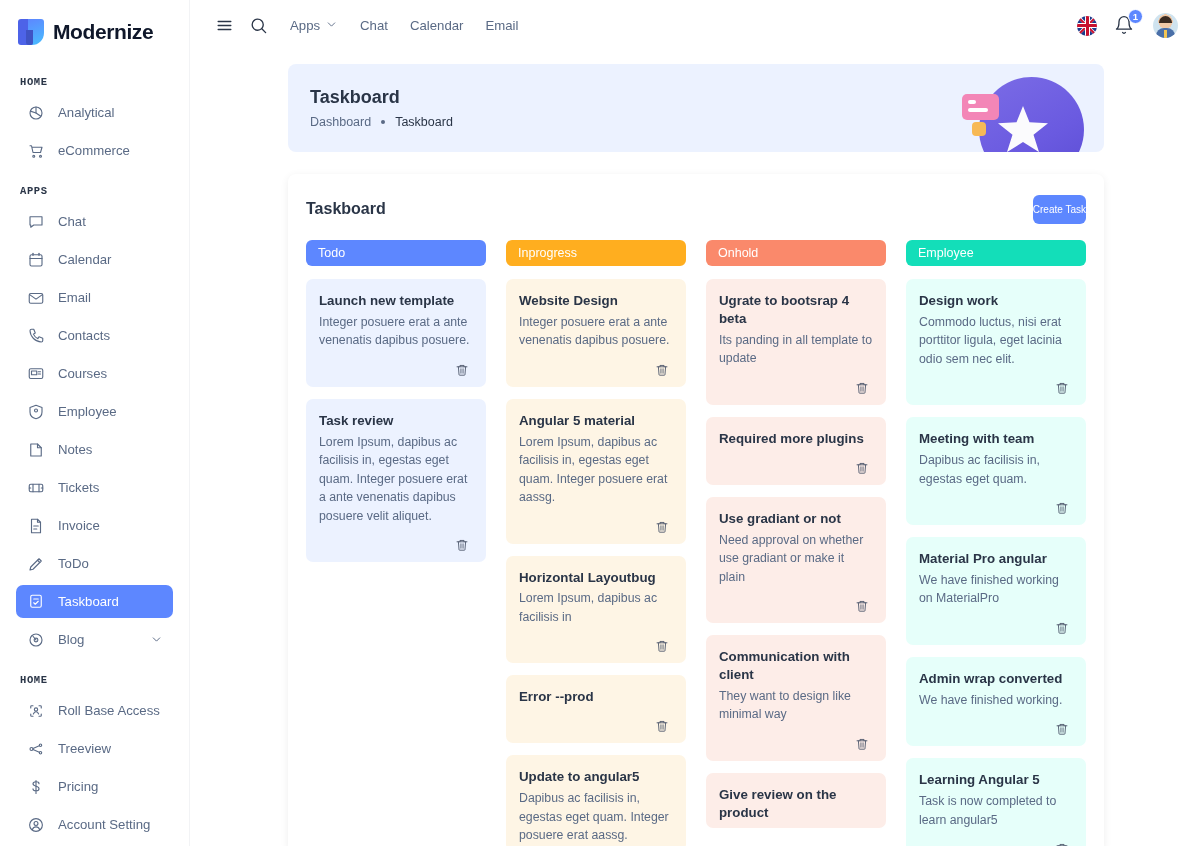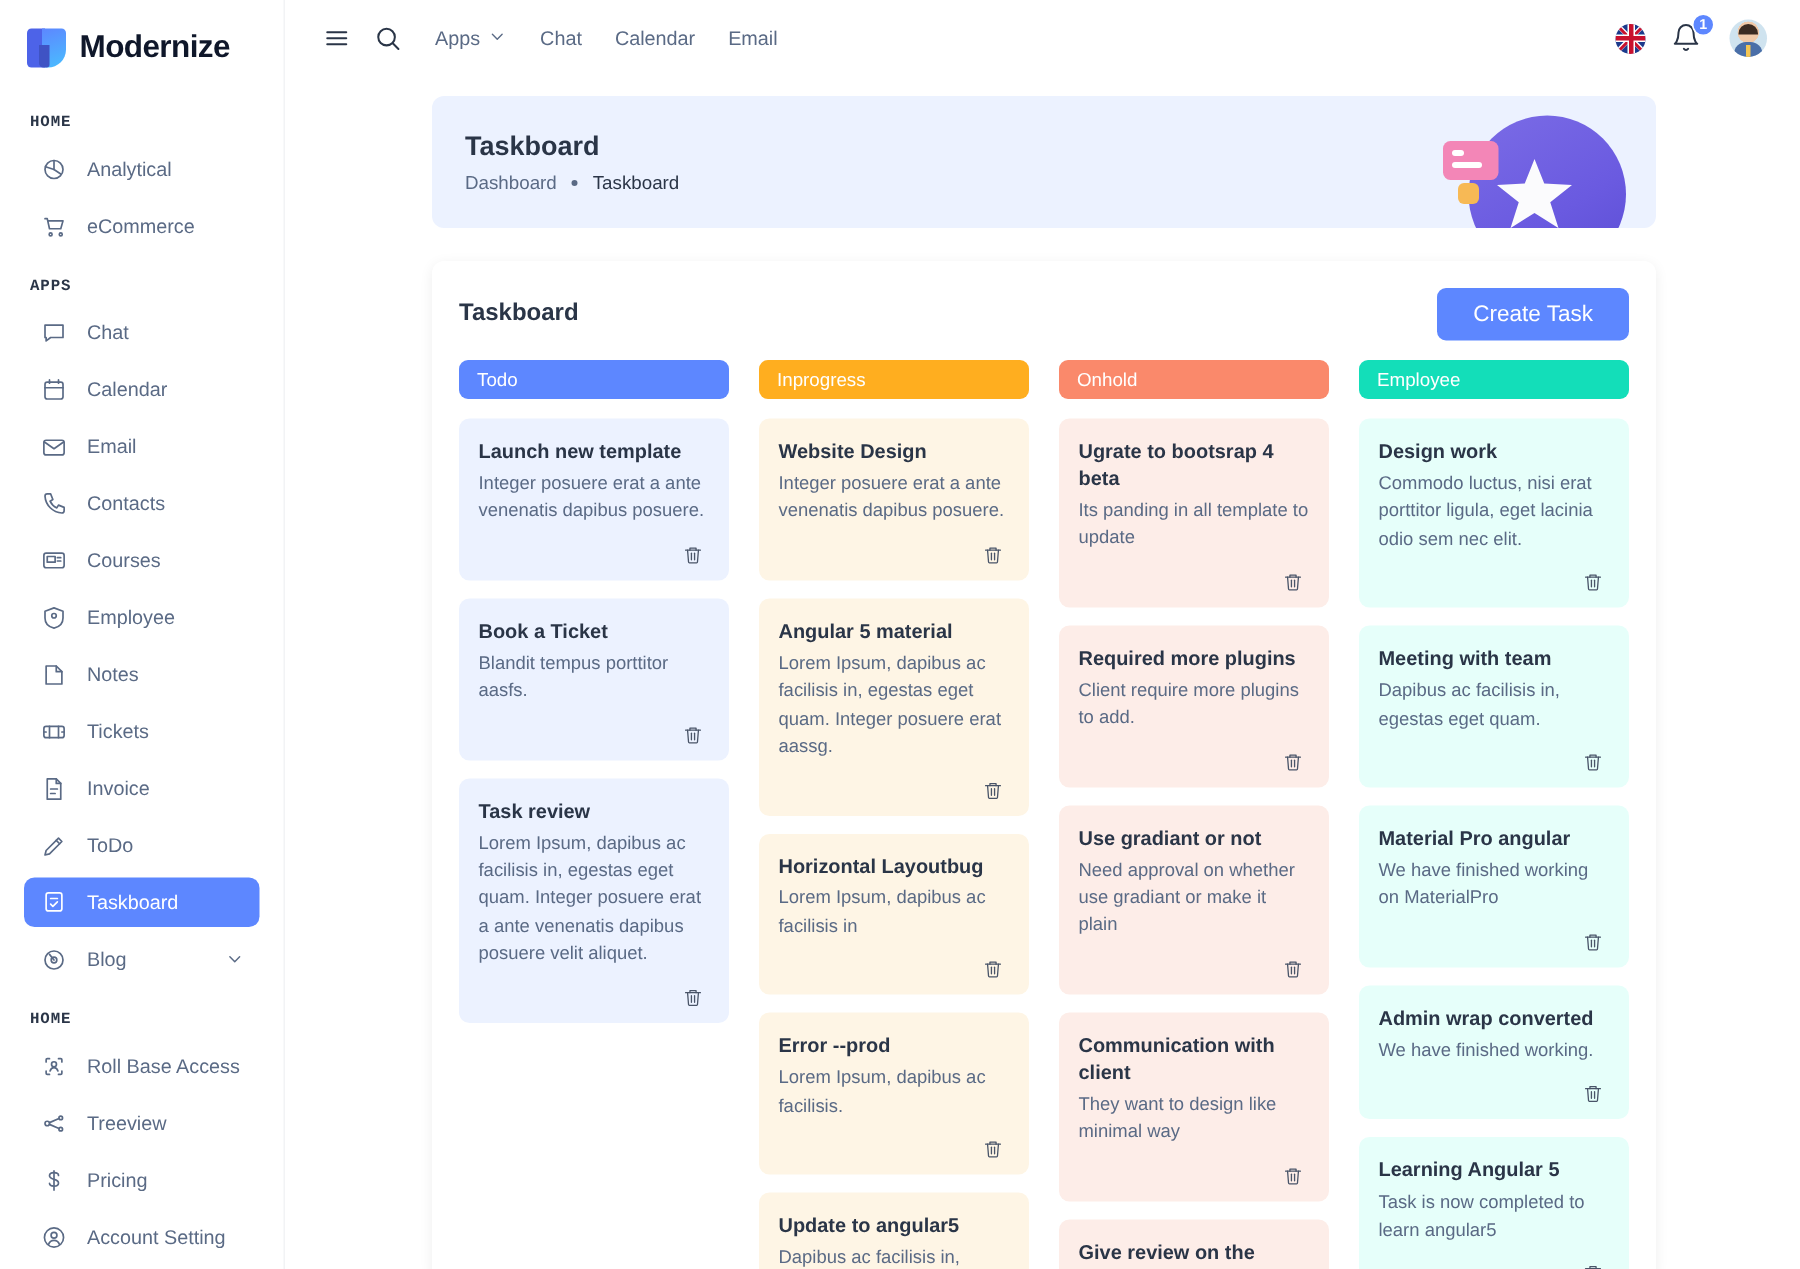--- a/index.html
+++ b/index.html
@@ -120,21 +120,21 @@
   .board-card {
     margin-top: 22px; background: #fff; border-radius: 8px;
     box-shadow: 0 2px 9px rgba(0,0,0,.07);
     padding: 18px; height: 679px; overflow: hidden;
   }
   .board-head { display: flex; align-items: center; height: 34px; }
   .board-title { font-size: 16px; font-weight: 600; color: #2a3547; }
   .create-btn {
     margin-left: auto; background: #5d87ff; color: #fff; border: none;
     font-family: "Liberation Sans", sans-serif;
-    font-size: 15px; padding: 9px 24px; border-radius: 6px; cursor: pointer;
+    font-size: 10px; padding: 9px 0; border-radius: 6px; cursor: pointer;
   }
 
   .columns { display: flex; gap: 20px; margin-top: 14px; }
   .column { flex: 1 1 0; min-width: 0; }
   .col-head {
     height: 26px; border-radius: 6px; display: flex; align-items: center;
     padding: 0 12px; color: #fff; font-size: 12.5px; margin-bottom: 13px;
   }
   .col-head.todo       { background: #5d87ff; }
   .col-head.inprogress { background: #ffae1f; }
@@ -450,35 +450,20 @@
                       <polyline points="3.5 6.5 20.5 6.5"></polyline>
                       <path d="M8.5 6.5V4.2h7v2.3"></path>
                       <path d="M5.8 6.5 6.9 20a1 1 0 0 0 1 .9h8.2a1 1 0 0 0 1-.9l1.1-13.5"></path>
                       <line x1="10.2" y1="10" x2="10.2" y2="17.5"></line>
                       <line x1="13.8" y1="10" x2="13.8" y2="17.5"></line>
                     </svg>
                   </span>
                 </div>
               </div>
               <div class="task todo">
-                <div class="task-title">Book a Ticket</div>
-                <div class="task-desc">Blandit tempus porttitor aasfs.</div>
-                <div class="task-foot">
-                  <span class="trash">
-                    <svg viewBox="0 0 24 24">
-                      <polyline points="3.5 6.5 20.5 6.5"></polyline>
-                      <path d="M8.5 6.5V4.2h7v2.3"></path>
-                      <path d="M5.8 6.5 6.9 20a1 1 0 0 0 1 .9h8.2a1 1 0 0 0 1-.9l1.1-13.5"></path>
-                      <line x1="10.2" y1="10" x2="10.2" y2="17.5"></line>
-                      <line x1="13.8" y1="10" x2="13.8" y2="17.5"></line>
-                    </svg>
-                  </span>
-                </div>
-              </div>
-              <div class="task todo">
                 <div class="task-title">Task review</div>
                 <div class="task-desc">Lorem Ipsum, dapibus ac facilisis in, egestas eget quam. Integer posuere erat a ante venenatis dapibus posuere velit aliquet.</div>
                 <div class="task-foot">
                   <span class="trash">
                     <svg viewBox="0 0 24 24">
                       <polyline points="3.5 6.5 20.5 6.5"></polyline>
                       <path d="M8.5 6.5V4.2h7v2.3"></path>
                       <path d="M5.8 6.5 6.9 20a1 1 0 0 0 1 .9h8.2a1 1 0 0 0 1-.9l1.1-13.5"></path>
                       <line x1="10.2" y1="10" x2="10.2" y2="17.5"></line>
                       <line x1="13.8" y1="10" x2="13.8" y2="17.5"></line>
@@ -529,21 +514,20 @@
                       <path d="M8.5 6.5V4.2h7v2.3"></path>
                       <path d="M5.8 6.5 6.9 20a1 1 0 0 0 1 .9h8.2a1 1 0 0 0 1-.9l1.1-13.5"></path>
                       <line x1="10.2" y1="10" x2="10.2" y2="17.5"></line>
                       <line x1="13.8" y1="10" x2="13.8" y2="17.5"></line>
                     </svg>
                   </span>
                 </div>
               </div>
               <div class="task inprogress">
                 <div class="task-title">Error --prod</div>
-                <div class="task-desc">Lorem Ipsum, dapibus ac facilisis.</div>
                 <div class="task-foot">
                   <span class="trash">
                     <svg viewBox="0 0 24 24">
                       <polyline points="3.5 6.5 20.5 6.5"></polyline>
                       <path d="M8.5 6.5V4.2h7v2.3"></path>
                       <path d="M5.8 6.5 6.9 20a1 1 0 0 0 1 .9h8.2a1 1 0 0 0 1-.9l1.1-13.5"></path>
                       <line x1="10.2" y1="10" x2="10.2" y2="17.5"></line>
                       <line x1="13.8" y1="10" x2="13.8" y2="17.5"></line>
                     </svg>
                   </span>
@@ -566,21 +550,20 @@
                       <path d="M8.5 6.5V4.2h7v2.3"></path>
                       <path d="M5.8 6.5 6.9 20a1 1 0 0 0 1 .9h8.2a1 1 0 0 0 1-.9l1.1-13.5"></path>
                       <line x1="10.2" y1="10" x2="10.2" y2="17.5"></line>
                       <line x1="13.8" y1="10" x2="13.8" y2="17.5"></line>
                     </svg>
                   </span>
                 </div>
               </div>
               <div class="task onhold">
                 <div class="task-title">Required more plugins</div>
-                <div class="task-desc">Client require more plugins to add.</div>
                 <div class="task-foot">
                   <span class="trash">
                     <svg viewBox="0 0 24 24">
                       <polyline points="3.5 6.5 20.5 6.5"></polyline>
                       <path d="M8.5 6.5V4.2h7v2.3"></path>
                       <path d="M5.8 6.5 6.9 20a1 1 0 0 0 1 .9h8.2a1 1 0 0 0 1-.9l1.1-13.5"></path>
                       <line x1="10.2" y1="10" x2="10.2" y2="17.5"></line>
                       <line x1="13.8" y1="10" x2="13.8" y2="17.5"></line>
                     </svg>
                   </span>

